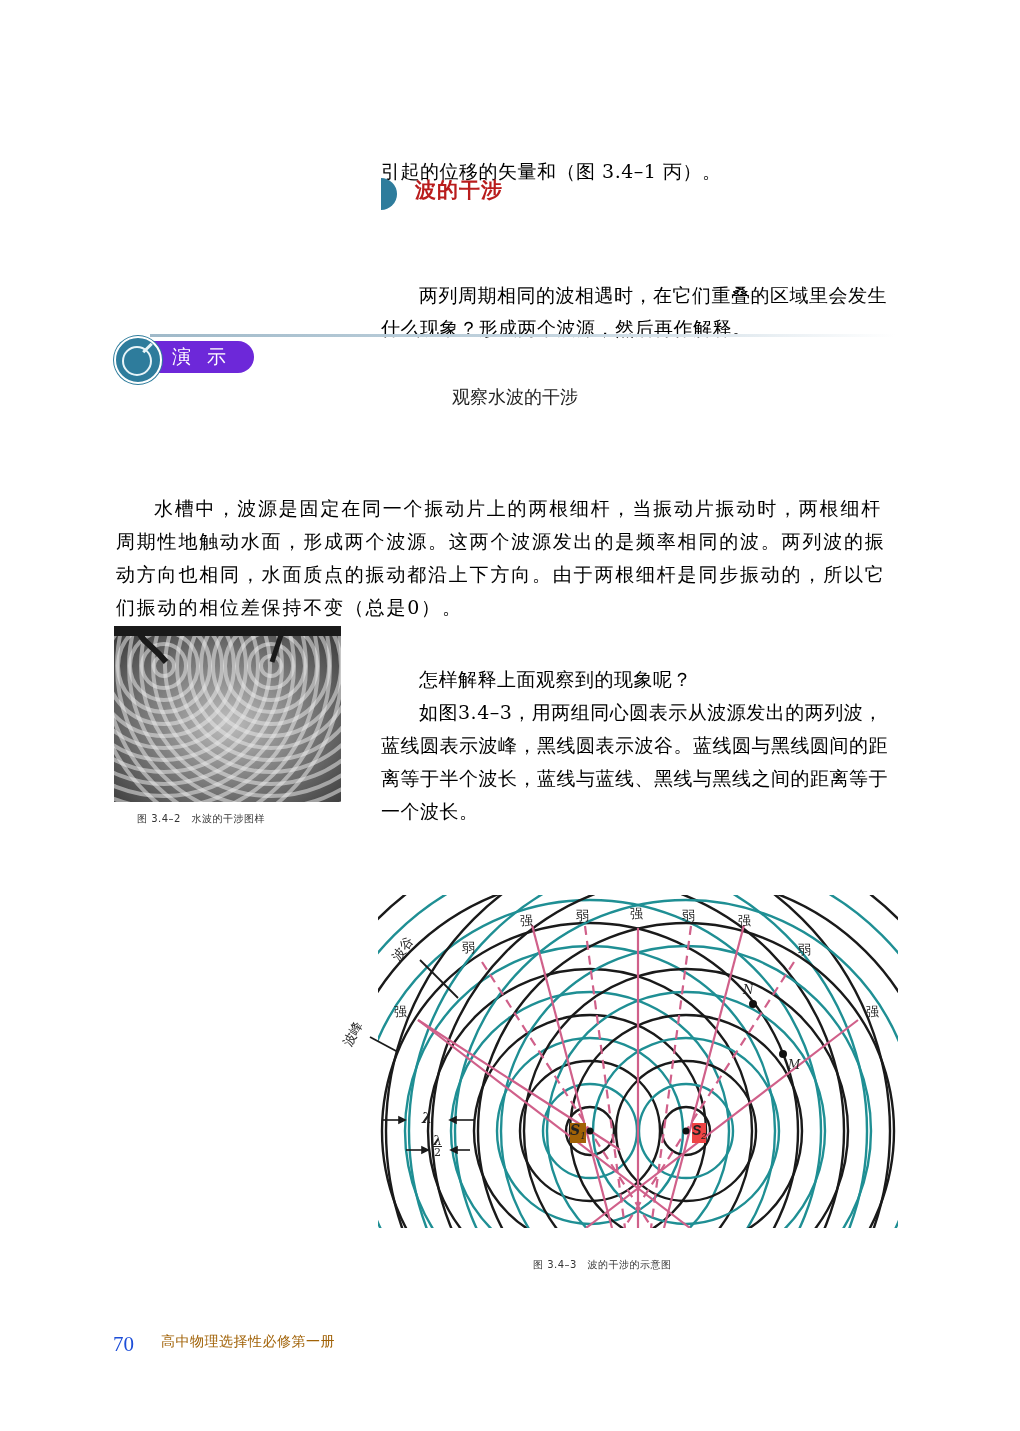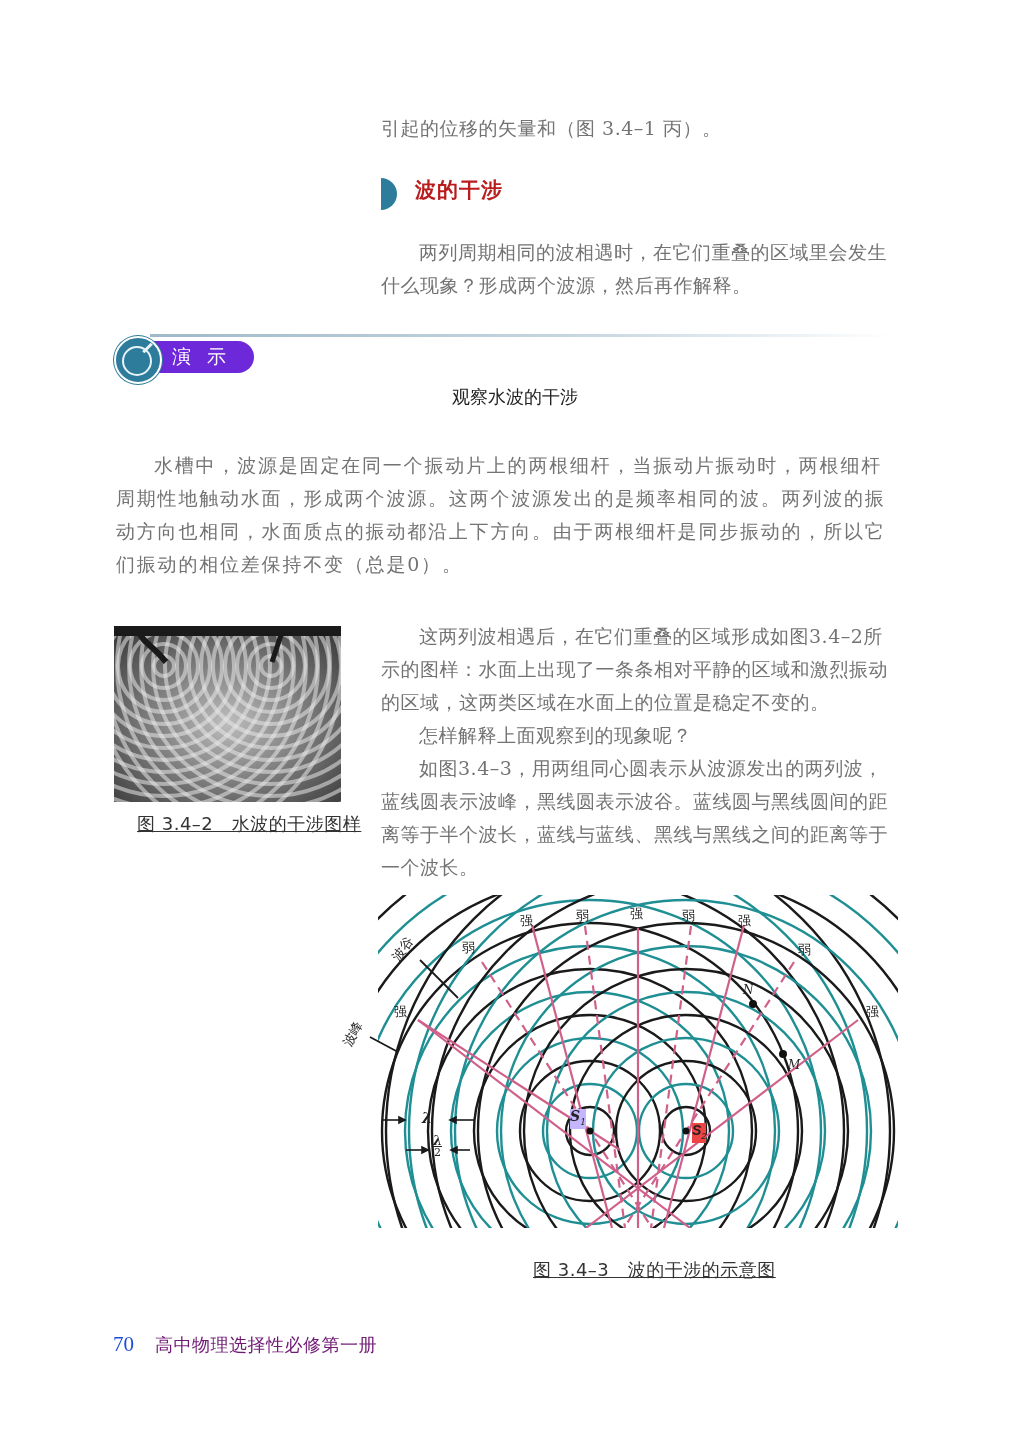--- a/index.html
+++ b/index.html
@@ -1,43 +1,43 @@
 <!DOCTYPE html>
 <html><head>
 <meta charset="utf-8">
 <style>
   html, body { margin: 0; padding: 0; background: #ffffff; }
   body { width: 1020px; height: 1431px; position: relative; overflow: hidden;
          font-family: "DejaVu Sans", "Liberation Sans", sans-serif; color: #222; }
   .abs { position: absolute; }
-  .body-text { font-family: "DejaVu Serif", "Liberation Serif", serif; font-size: 19px; line-height: 33px; color: #737373; letter-spacing: 0.5px; }
+  .body-text { font-family: "DejaVu Serif", "Liberation Serif", serif; font-size: 19px; line-height: 33px; color: #000000; letter-spacing: 0.5px; margin-top: 43px; }
   .indent { text-indent: 2em; }
   .section-marker { position: absolute; left: 381px; top: 178px; width: 16px; height: 32px;
                     background: #2e7c9c; border-radius: 0 16px 16px 0; }
   .section-title { position: absolute; left: 415px; top: 176px; font-size: 21px; font-weight: bold; color: #b91c1c;
                    font-family: "DejaVu Sans", "Liberation Sans", sans-serif; letter-spacing: 1px; }
   .demo-rule { position: absolute; left: 150px; top: 334px; width: 745px; height: 3px;
                background: linear-gradient(to right, #9fb9c9, #c9d8e2 60%, #ffffff); }
   .demo-badge { position: absolute; left: 150px; top: 341px; width: 104px; height: 32px; background: #6d28d9;
                 border-radius: 0 16px 16px 0; }
   .demo-badge-label { position: absolute; left: 22px; top: 3px; color: #fff; font-size: 19px; letter-spacing: 16px;
                       font-family: "DejaVu Sans", "Liberation Sans", sans-serif; }
   .demo-icon { position: absolute; left: 114px; top: 336px; width: 44px; height: 44px; border-radius: 50%;
                background: #2e7c9c; border: 2px solid #ffffff; box-shadow: 0 0 0 1px #2e7c9c; }
   .demo-icon .lens { position: absolute; left: 6px; top: 8px; width: 26px; height: 26px; border-radius: 50%;
                      border: 2px solid #e8f4f8; }
   .demo-icon .handle { position: absolute; left: 30px; top: 4px; width: 3px; height: 12px; background: #e8f4f8;
                        transform: rotate(45deg); }
   .demo-title { position: absolute; left: 0; width: 1020px; top: 385px; text-align: center;
                 font-family: "DejaVu Serif", "Liberation Serif", serif; font-size: 18px; color: #222; padding-left: 5px; }
   .photo { position: absolute; left: 114px; top: 626px; width: 227px; height: 176px; overflow: hidden; background: #555; }
-  .caption { font-family: "DejaVu Sans", "Liberation Sans", sans-serif; font-size: 18px; color: #333; letter-spacing: 0.5px; text-decoration: underline; }
+  .caption { font-family: "DejaVu Sans", "Liberation Sans", sans-serif; font-size: 10px; color: #333; letter-spacing: 0.5px; }
   .footer-page { position: absolute; left: 113px; top: 1332px; font-size: 21px; color: #1d4ed8;
                  font-family: Liberation Serif, serif; }
-  .footer-book { position: absolute; left: 155px; top: 1333px; font-size: 18px; color: #701a75; letter-spacing: 0.5px; }
+  .footer-book { position: absolute; left: 161px; top: 1333px; font-size: 14px; color: #a16207; letter-spacing: 0.5px; }
   .diagram { position: absolute; left: 330px; top: 895px; width: 590px; height: 345px; }
 </style>
 </head>
 <body>
 
 <div class="abs body-text" style="left:381px; top:112px; width:520px;">引起的位移的矢量和（图 3.4–1 丙）。</div>
 
 <div class="section-marker"></div>
 <div class="section-title">波的干涉</div>
 
@@ -100,21 +100,20 @@
         <circle cx="157" cy="40" r="178"></circle>
     </g>
     <rect x="0" y="0" width="227" height="10" fill="#1a1a1a"></rect>
     <path d="M20 0 L30 14 L45 28 L52 36" stroke="#1a1a1a" stroke-width="6" fill="none"></path>
     <path d="M170 0 L164 18 L158 36" stroke="#1a1a1a" stroke-width="5" fill="none"></path>
   </svg>
 </div>
 <div class="abs caption" style="left:137px; top:812px;">图 3.4–2　水波的干涉图样</div>
 
 <div class="abs body-text" style="left:381px; top:620px; width:516px;">
-  <div class="indent">这两列波相遇后，在它们重叠的区域形成如图3.4–2所示的图样：水面上出现了一条条相对平静的区域和激烈振动的区域，这两类区域在水面上的位置是稳定不变的。</div>
   <div class="indent">怎样解释上面观察到的现象呢？</div>
   <div class="indent">如图3.4–3，用两组同心圆表示从波源发出的两列波，蓝线圆表示波峰，黑线圆表示波谷。蓝线圆与黑线圆间的距离等于半个波长，蓝线与蓝线、黑线与黑线之间的距离等于一个波长。</div>
 </div>
 
 <div class="diagram">
   <svg width="590" height="345" viewBox="330 895 590 345">
     <defs>
       <clipPath id="dclip">
         <rect x="378" y="895" width="520" height="333"></rect>
       </clipPath>
@@ -207,21 +206,21 @@
   <span class="abs" style="left:64px; top:108px; font-size:13px;">强</span>
   <span class="abs" style="left:468px; top:46px; font-size:13px;">弱</span>
   <span class="abs" style="left:536px; top:108px; font-size:13px;">强</span>
 
   <span class="abs" style="left:60px; top:45px; font-size:13px; transform:rotate(-55deg);">波谷</span>
   <span class="abs" style="left:10px; top:130px; font-size:13px; transform:rotate(-62deg);">波峰</span>
 
   <span class="abs" style="left:413px; top:88px; font-size:12px; font-style:italic; font-family:'DejaVu Serif', serif;">N</span>
   <span class="abs" style="left:458px; top:163px; font-size:12px; font-style:italic; font-family:'DejaVu Serif', serif;">M</span>
 
-  <span class="abs" style="left:240px; top:214px; font-size:14px; font-weight:bold; font-style:italic; font-family:'DejaVu Serif', serif; background:#c4b5fd; line-height:14px;"><span>S</span><sub style="font-size:9px; font-weight:normal;">1</sub></span>
+  <span class="abs" style="left:240px; top:228px; font-size:14px; font-weight:bold; font-style:italic; font-family:'DejaVu Serif', serif; background:#a16207; line-height:14px;"><span>S</span><sub style="font-size:9px; font-weight:normal;">1</sub></span>
   <span class="abs" style="left:362px; top:228px; font-size:14px; font-weight:bold; font-style:italic; font-family:Liberation Sans, sans-serif; background:#ef4444; line-height:14px;"><span>S</span><sub style="font-size:9px; font-weight:normal;">2</sub></span>
 
   <span class="abs" style="left:92px; top:215px; font-size:14px; font-weight:bold; font-style:italic; font-family:'DejaVu Serif', serif;">λ</span>
   <span class="abs" style="left:103px; top:240px; font-size:11px; text-align:center; line-height:11px; font-family:'DejaVu Serif', serif;">
     <span style="display:block; font-weight:bold; font-style:italic; font-size:13px; border-bottom:1px solid #222;">λ</span>
     <span style="display:block;">2</span>
   </span>
 </div>
 
 <div class="abs caption" style="left:533px; top:1258px;">图 3.4–3　波的干涉的示意图</div>

